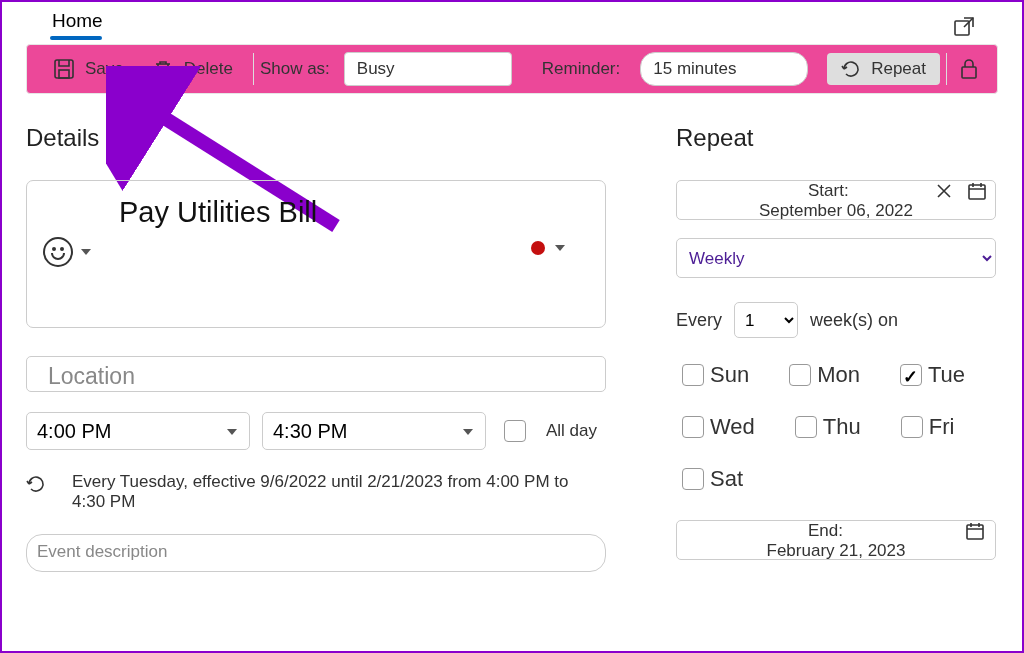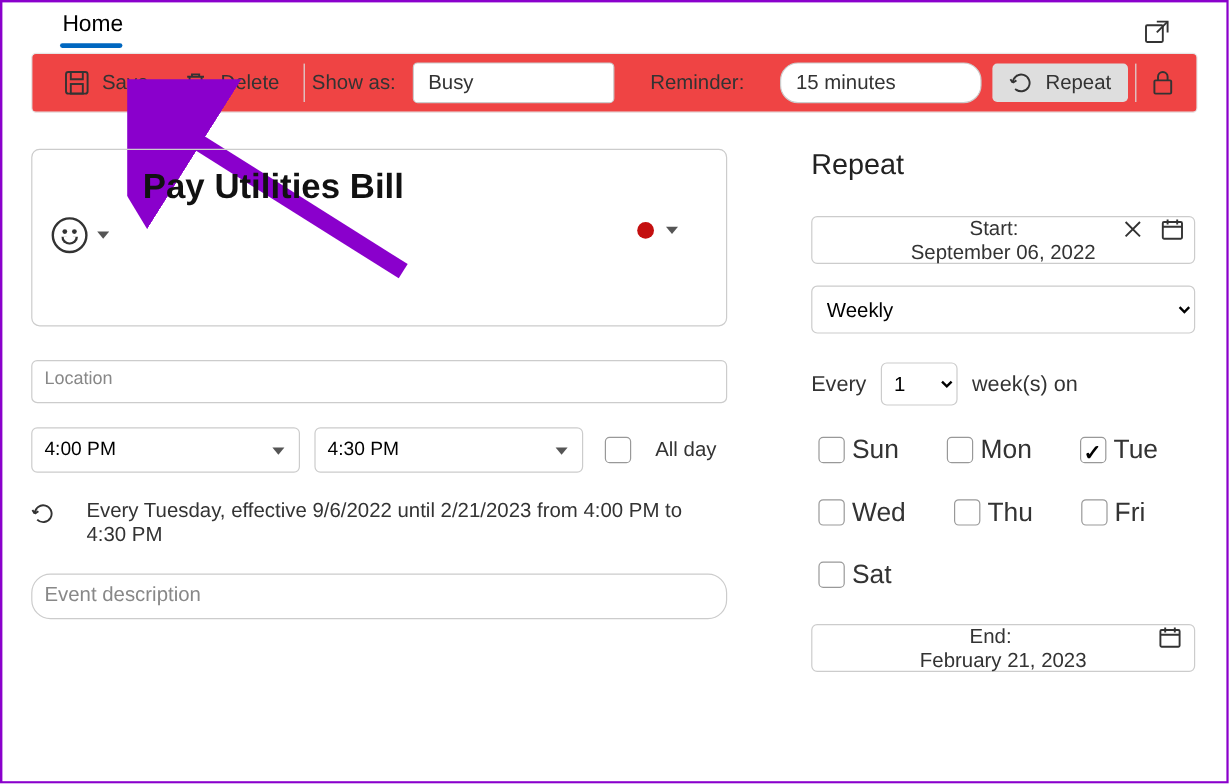--- a/index.html
+++ b/index.html
@@ -4,66 +4,66 @@
 <style>
   * { box-sizing: border-box; font-family: "Segoe UI", Arial, sans-serif; }
   body { margin:0; padding:0; background:#fff; }
   .frame { width:1024px; height:653px; border:2px solid #8a00cc; position:relative; overflow:hidden; }
   
   .tabbar { padding:4px 0 0 48px; }
   .tab { display:inline-block; font-size:19px; font-weight:400; color:#000; padding:4px 2px 6px; position:relative; cursor:pointer; }
   .tab-underline { height:4px; width:52px; background:#0067c0; border-radius:2px; margin-top:-2px; }
   .popout { position:absolute; top:13px; right:46px; cursor:pointer; }
   
-  .toolbar { margin:4px 24px 0 24px; background:#ef4444; border:1px solid #e6e6e6; border-radius:4px; height:50px; display:flex; align-items:center; padding:0 12px; gap:0; color:#333; }
+  .toolbar { margin:4px 24px 0 24px; background:#ec4899; border:1px solid #e6e6e6; border-radius:4px; height:50px; display:flex; align-items:center; padding:0 12px; gap:0; color:#333; }
   .toolbar .sep { width:1px; height:32px; background:#ddd; margin:0 6px; }
   .tool-btn { display:flex; align-items:center; gap:10px; padding:6px 14px; border-radius:4px; cursor:pointer; font-size:17px; color:#333; }
   .tool-btn.repeat { background:#dedede; }
   .tool-label { font-size:17px; color:#333; margin-right:10px; }
   .field-box { background:#fff; border:1px solid #ccc; border-radius:4px; padding:4px 12px; font-size:17px; color:#333; min-width:150px; height:34px; display:flex; align-items:center; }
   .toolbar .show { margin-left:4px; margin-right:20px; min-width:168px; }
-  .toolbar .rem { margin-left:20px; min-width:168px;border-radius:15px; }
+  .toolbar .rem { margin-left:10px; min-width:168px;border-radius:15px; }
   .spacer { flex:1; }
   
   .content { display:flex; padding:30px 24px 0 24px; gap:70px; }
   .col { flex:1; }
   .col.left { max-width:580px; }
   .col.right { max-width:320px; }
   h2 { font-weight:400; font-size:24px; margin:0 0 28px 0; color:#222; }
   
   .card { border:1px solid #ccc; border-radius:7px; padding:10px 16px 24px 16px; position:relative; height:148px; }
-  .title-input { border:none; font-size:29px; font-weight:700; color:#111; width:100%; outline:none; margin-left:74px; margin-top:4px; background:transparent; }
+  .title-input { border:none; font-size:29px; font-weight:400; color:#111; width:100%; outline:none; margin-left:74px; margin-top:4px; background:transparent; }
   .emoji-row { position:absolute; left:16px; top:56px; display:flex; align-items:center; gap:8px; cursor:pointer; }
   .emoji-circle { width:30px; height:30px; border:2px solid #333; border-radius:50%; position:relative; }
   .emoji-circle::before, .emoji-circle::after { content:""; position:absolute; width:4px; height:4px; background:#333; border-radius:50%; top:8px; }
   .emoji-circle::before { left:7px; } .emoji-circle::after { right:7px; }
   .emoji-circle .smile { position:absolute; width:14px; height:7px; border:2px solid #333; border-top:none; border-radius:0 0 14px 14px; bottom:5px; left:6px; }
   .chev { width:0; height:0; border-left:5px solid transparent; border-right:5px solid transparent; border-top:6px solid #555; }
   .color-row { position:absolute; right:40px; top:60px; display:flex; align-items:center; gap:10px; cursor:pointer; }
   .color-dot { width:14px; height:14px; border-radius:50%; background:#c40f0f; }
   
-  .loc-box { border:1px solid #ccc; border-radius:5px; height:36px; padding:6px 10px; color:#888; font-size:15px; margin-top:28px; }
+  .loc-box { border:1px solid #ccc; border-radius:5px; height:36px; padding:6px 21px; color:#888; font-size:23px; margin-top:28px; }
   
   .time-row { display:flex; align-items:center; gap:12px; margin-top:20px; }
-  .time-sel { border:1px solid #ccc; border-radius:5px; height:38px; width:224px; position:relative; padding:6px 10px; font-size:16px; display:flex; align-items:center; cursor:pointer; }
+  .time-sel { border:1px solid #ccc; border-radius:5px; height:38px; width:224px; position:relative; padding:6px 10px; font-size:20px; display:flex; align-items:center; cursor:pointer; }
   .time-sel .chev { position:absolute; right:12px; top:16px; }
   .chk { width:22px; height:22px; border:1px solid #999; border-radius:4px; background:#fff; cursor:pointer; margin-left:6px; }
   .chk.checked::after { content:"✓"; font-size:18px; font-weight:700; color:#000; position:relative; top:-2px; left:2px; }
   .allday-lbl { font-size:17px; color:#333; margin-left:8px; }
   
   .recur-line { display:flex; gap:26px; margin-top:22px; color:#333; font-size:17px; align-items:flex-start; }
   .recur-icon { margin-top:2px; }
   
   .desc-box { border:1px solid #ccc; border-radius:16px; height:38px; padding:7px 10px; color:#888; font-size:17px; margin-top:22px; }
   
   .start-box, .end-box { border:1px solid #ccc; border-radius:5px; height:40px; display:flex; align-items:center; padding:0 10px; font-size:17px; color:#333; margin-bottom:18px; position:relative;flex-direction:column; }
   .start-box .lbl, .end-box .lbl { width:56px; }
   .start-box .icons { position:absolute; right:8px; display:flex; gap:14px; align-items:center;}
   .end-box .icons { position:absolute; right:10px; display:flex; gap:12px; align-items:center;}
-  select.period { border:1px solid #ccc; border-radius:5px; height:40px; width:100%; font-size:17px; padding:0 8px; background:#fff; color:#000000; margin-bottom:24px; cursor:pointer; }
+  select.period { border:1px solid #ccc; border-radius:5px; height:40px; width:100%; font-size:17px; padding:0 8px; background:#fff; color:#4c1d95; margin-bottom:24px; cursor:pointer; }
   .every-row { display:flex; align-items:center; gap:12px; font-size:18px; color:#333; margin-bottom:24px; }
   select.num { border:1px solid #ccc; border-radius:5px; height:36px; width:64px; font-size:17px; padding:0 6px; background:#fff; cursor:pointer;}
   .days { display:flex; flex-wrap:wrap; gap:26px 34px; font-size:22px; color:#333; margin-bottom:28px; }
   .day { display:flex; align-items:center; gap:6px; cursor:pointer; }
   
   .ico { stroke:#333; stroke-width:1.6; fill:none; }
   
   .arrow-svg { position:absolute; top:64px; left:104px; pointer-events:none; }
 </style>
 </head>
@@ -132,20 +132,21 @@
     <defs>
         <marker id="ah" markerWidth="16" markerHeight="16" refX="4" refY="6" orient="auto">
           <path d="M0,0 L12,6 L0,12 Z" fill="#8a00cc"></path>
         </marker>
       </defs>
     <line x1="230" y1="160" x2="14" y2="24" stroke="#8a00cc" stroke-width="14" marker-end="url(#ah)"></line>
   </svg>
 
   <div class="content">
     <div class="col left">
+      <h2>Details</h2>
 
       <div class="card">
         <input class="title-input" value="Pay Utilities Bill" style="">
         <div class="emoji-row">
           <div class="emoji-circle">
               <div class="smile"></div>
             </div>
           <div class="chev"></div>
         </div>
         <div class="color-row">

